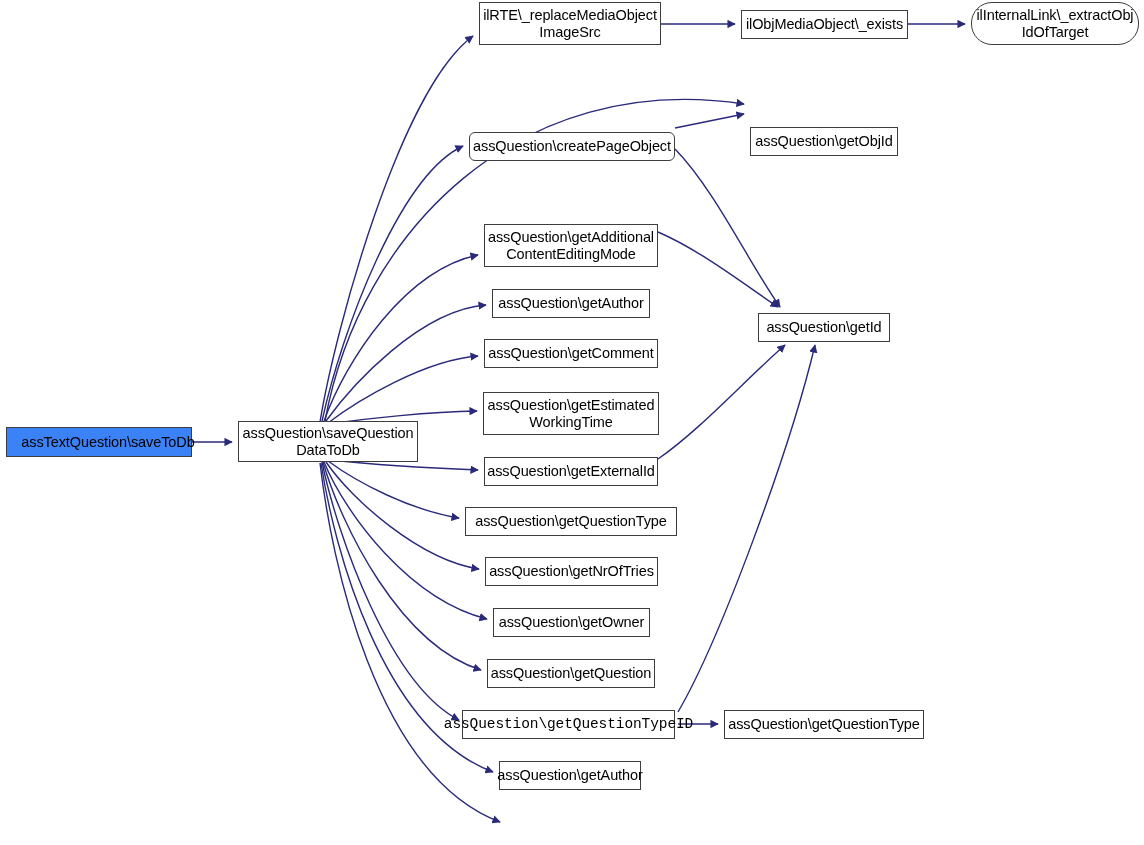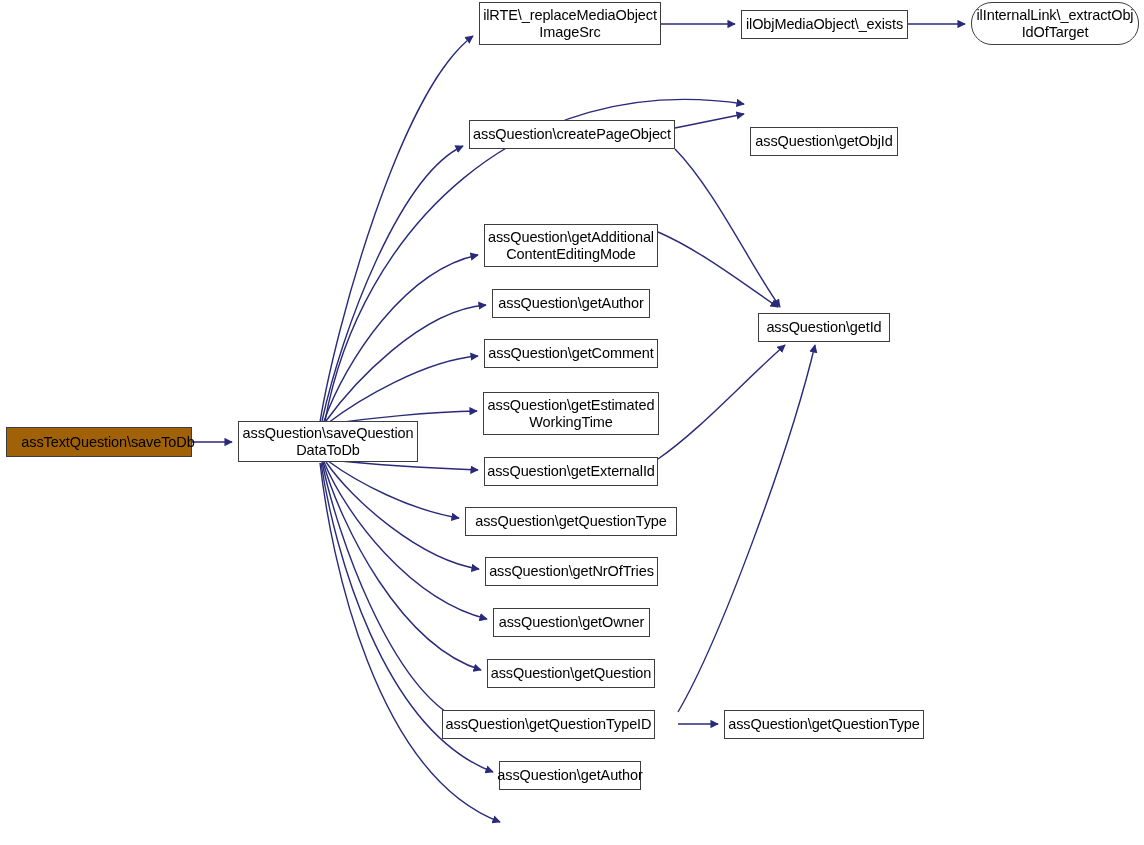--- a/index.html
+++ b/index.html
@@ -35,21 +35,21 @@
     line-height: 17px;
     text-align: center;
     display: flex;
     align-items: center;
     justify-content: center;
     white-space: pre-line;
     letter-spacing: -0.1px;
     z-index: 2;
   }
   .node.highlight {
-    background: #a16207;
+    background: #3b82f6;
     padding-left: 18px;
   }
 </style>
 </head>
 <body>
 
 <div id="canvas">
   <svg id="edges" viewBox="0 0 1144 845" xmlns="http://www.w3.org/2000/svg">
     <defs>
       <marker id="arrow" viewBox="0 0 10 10" refX="9" refY="5" markerWidth="6" markerHeight="6" orient="auto-start-reverse">
@@ -86,31 +86,31 @@
   <div id="node-layer">
       <div class="node highlight" style="left: 6px; top: 427px; width: 186px; height: 30px;">assTextQuestion\saveToDb</div>
       <div class="node" style="left: 238px; top: 421px; width: 180px; height: 41px;">assQuestion\saveQuestion
 DataToDb</div>
       <div class="node" style="left: 479px; top: 2px; width: 182px; height: 43px;">ilRTE\_replaceMediaObject
 ImageSrc</div>
       <div class="node" style="left: 741px; top: 10px; width: 167px; height: 29px;">ilObjMediaObject\_exists</div>
       <div class="node" style="left: 971px; top: 2px; width: 168px; height: 43px; border-radius: 21px;">ilInternalLink\_extractObj
 IdOfTarget</div>
       <div class="node" style="left: 750px; top: 95px; width: 148px; height: 29px; margin-top: 32px;">assQuestion\getObjId</div>
-      <div class="node" style="left: 469px; top: 120px; width: 206px; height: 29px;">assQuestion\createPageObject</div>
+      <div class="node" style="left: 469px; top: 132px; width: 206px; height: 29px; border-radius: 6px;">assQuestion\createPageObject</div>
       <div class="node" style="left: 484px; top: 224px; width: 174px; height: 43px;">assQuestion\getAdditional
 ContentEditingMode</div>
       <div class="node" style="left: 492px; top: 289px; width: 158px; height: 29px;">assQuestion\getAuthor</div>
       <div class="node" style="left: 484px; top: 339px; width: 174px; height: 29px;">assQuestion\getComment</div>
       <div class="node" style="left: 483px; top: 392px; width: 176px; height: 43px;">assQuestion\getEstimated
 WorkingTime</div>
       <div class="node" style="left: 484px; top: 457px; width: 174px; height: 29px;">assQuestion\getExternalId</div>
       <div class="node" style="left: 758px; top: 313px; width: 132px; height: 29px;">assQuestion\getId</div>
       <div class="node" style="left: 465px; top: 507px; width: 212px; height: 29px;">assQuestion\getQuestionType</div>
       <div class="node" style="left: 485px; top: 557px; width: 173px; height: 29px;">assQuestion\getNrOfTries</div>
       <div class="node" style="left: 493px; top: 608px; width: 157px; height: 29px;">assQuestion\getOwner</div>
       <div class="node" style="left: 487px; top: 659px; width: 168px; height: 29px;">assQuestion\getQuestion</div>
-      <div class="node" style="left: 442px; top: 710px; width: 213px; height: 29px;">assQuestion\getQuestionTypeID</div>
+      <div class="node" style="left: 462px; top: 710px; width: 213px; height: 29px; font-family: Liberation Mono, monospace;">assQuestion\getQuestionTypeID</div>
       <div class="node" style="left: 724px; top: 710px; width: 200px; height: 29px;">assQuestion\getQuestionType</div>
       <div class="node" style="left: 499px; top: 761px; width: 142px; height: 29px;">assQuestion\getAuthor</div>
       <div class="node" style="left: 506px; top: 811px; width: 129px; height: 29px; margin-top: 40px;">assQuestion\setId</div>
     </div>
 </div>
 
 </body></html>

